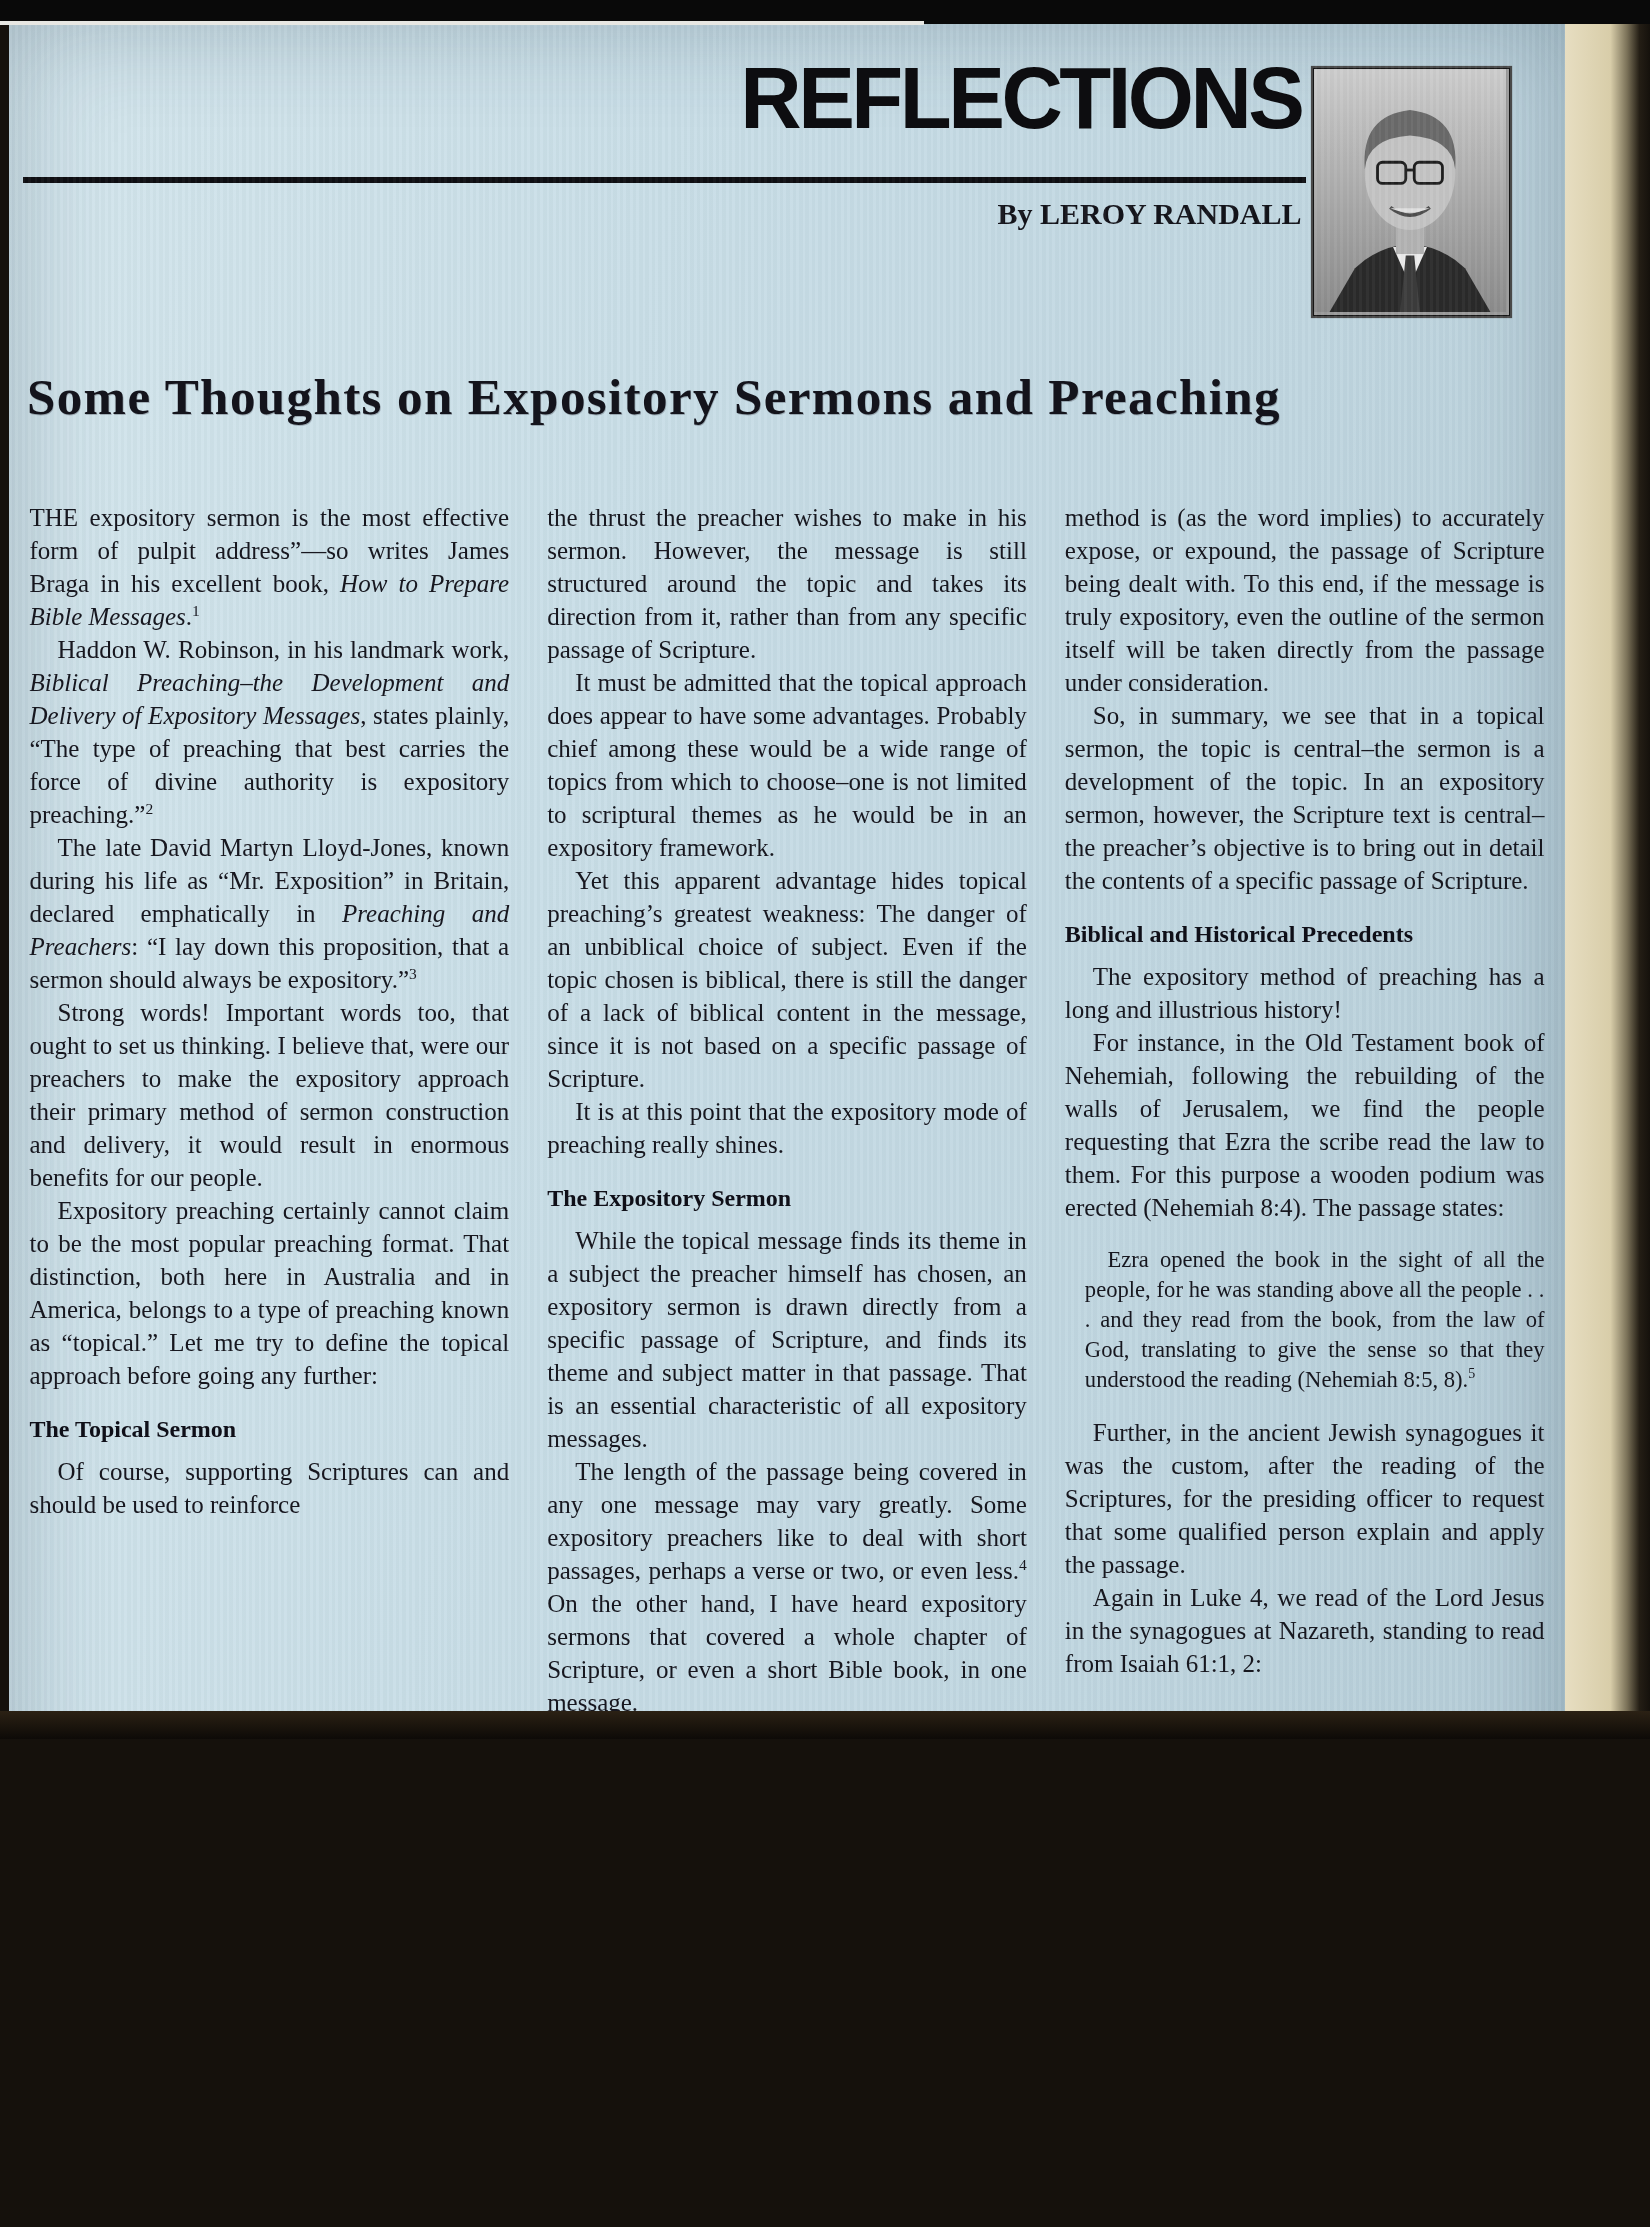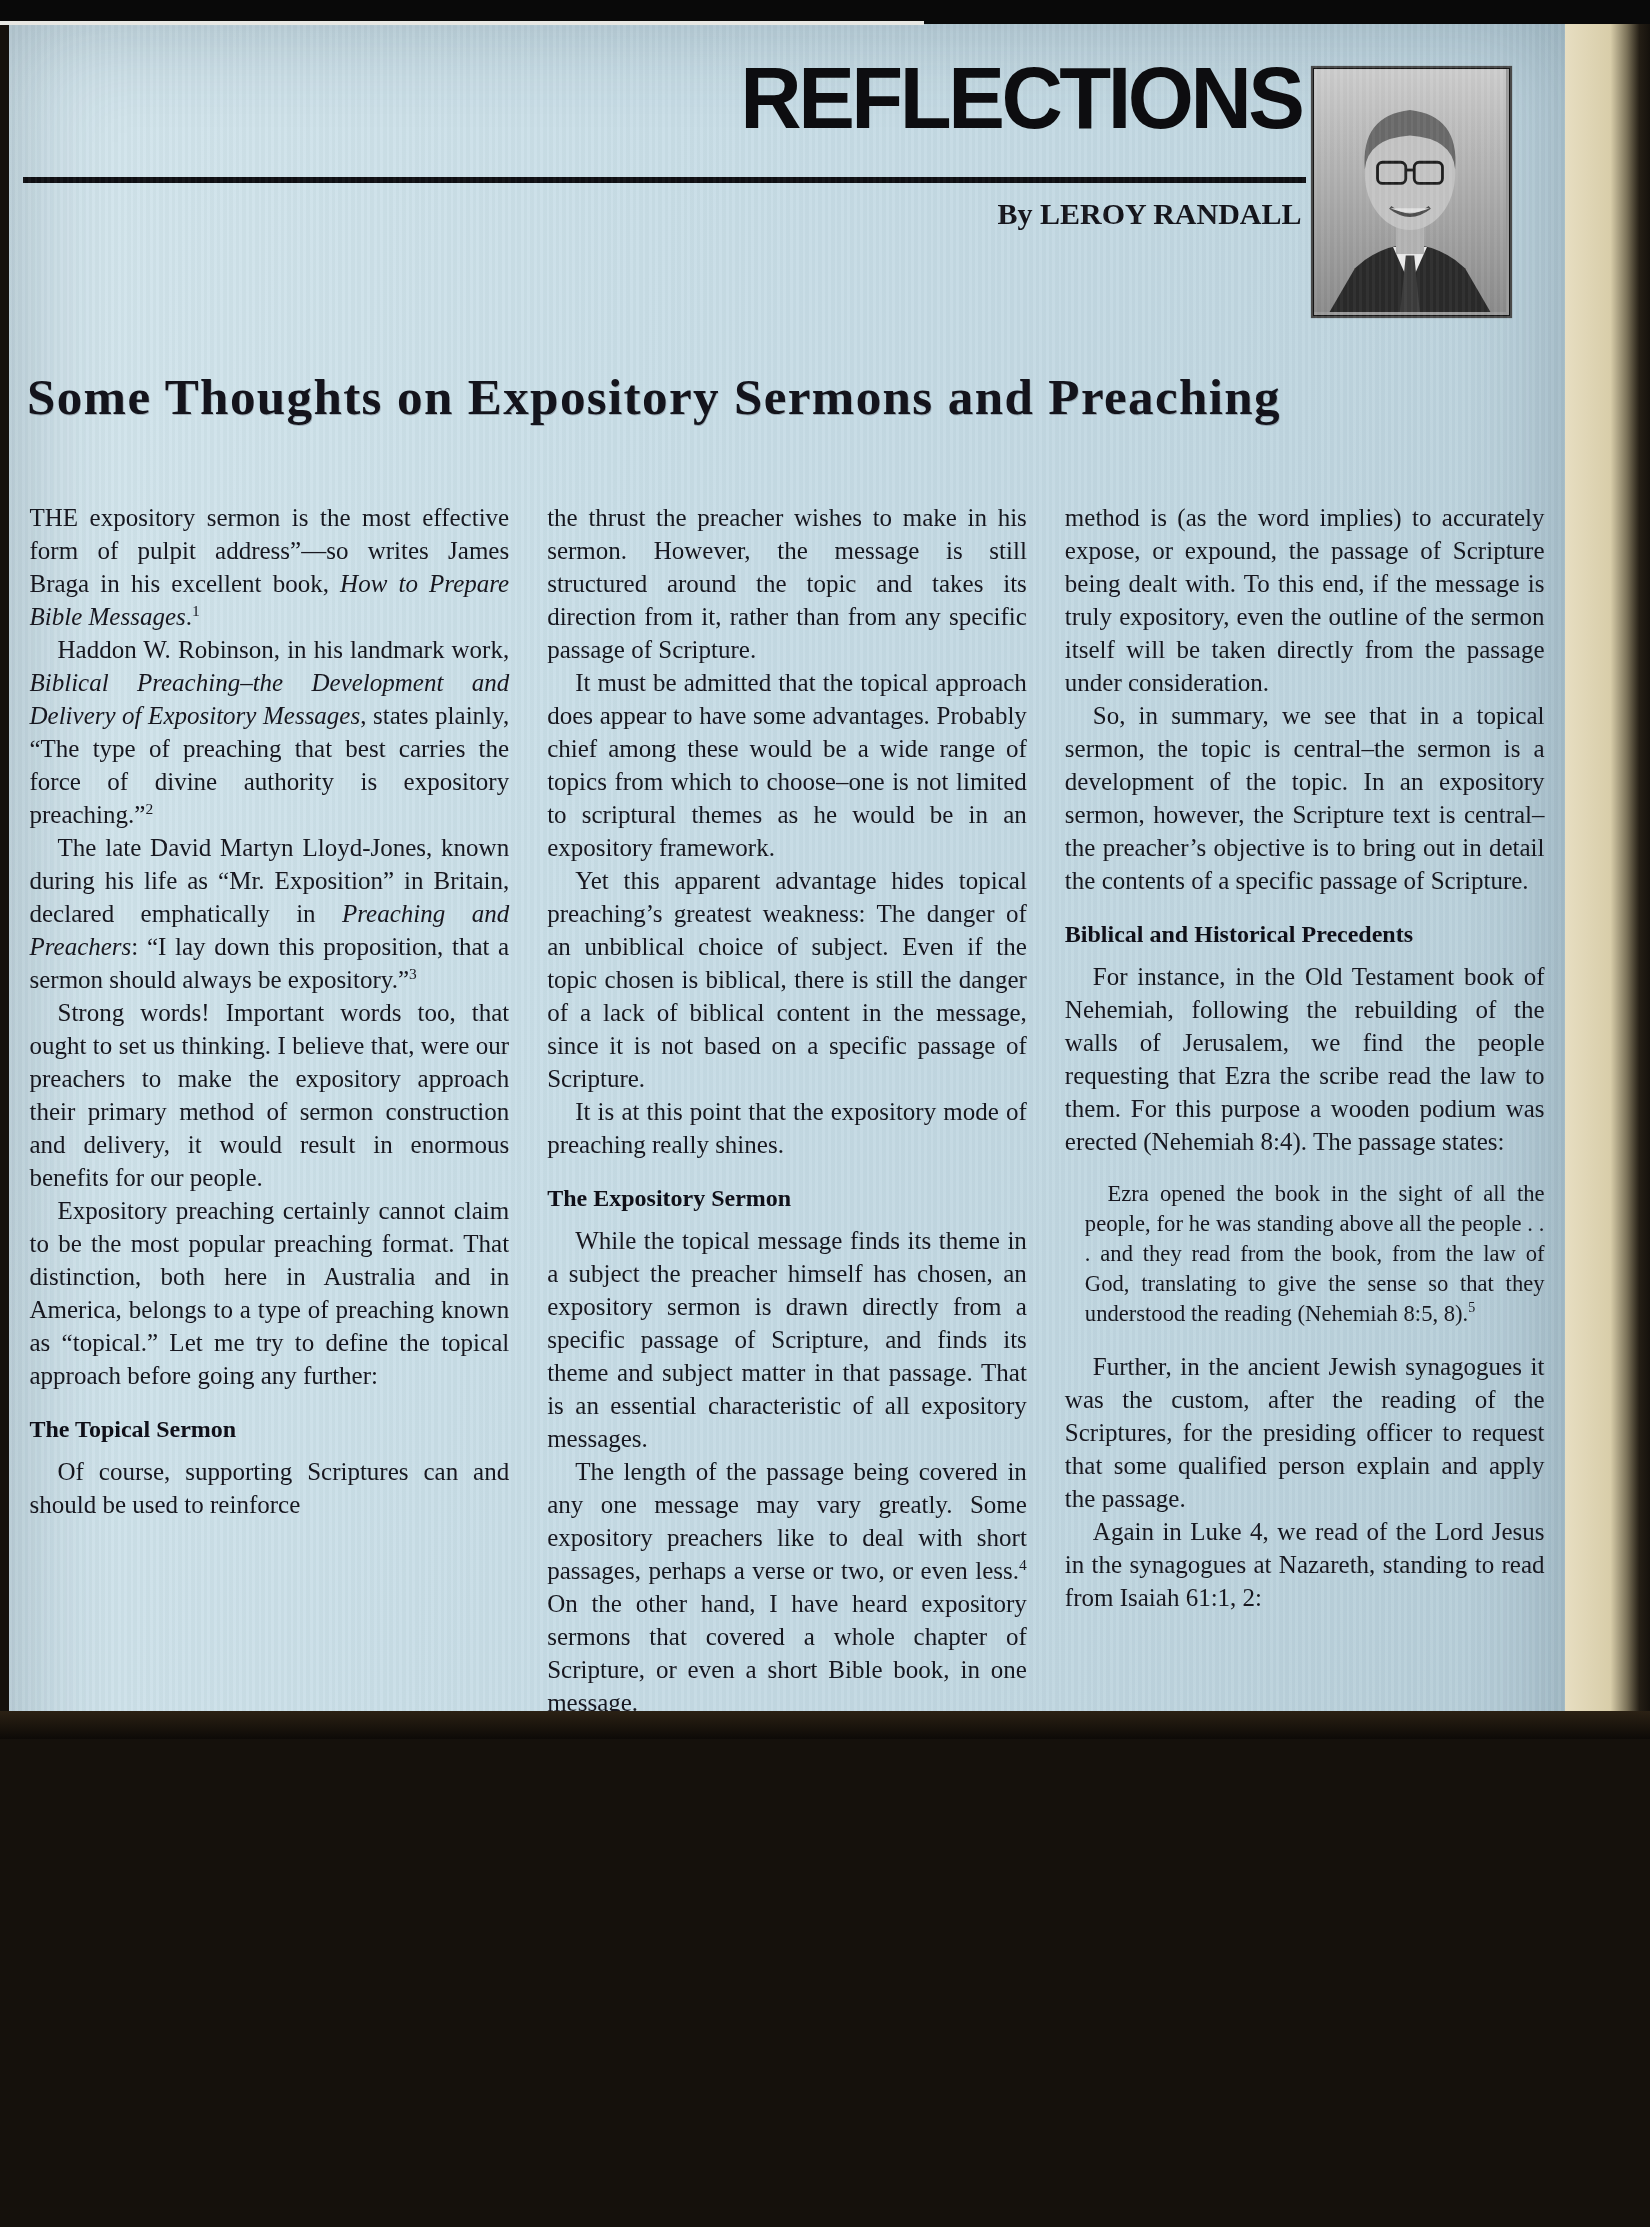--- a/index.html
+++ b/index.html
@@ -116,20 +116,21 @@
           <p class="para"><span>It is at this point that the expository mode of preaching really shines.</span></p>
           <h3 class="col-heading">The Expository Sermon</h3>
           <p class="para"><span>While the topical message finds its theme in a subject the preacher himself has chosen, an expository sermon is drawn directly from a specific passage of Scripture, and finds its theme and subject matter in that passage. That is an essential characteristic of all expository messages.</span></p>
           <p class="para"><span>The length of the passage being covered in any one message may vary greatly. Some expository preachers like to deal with short passages, perhaps a verse or two, or even less.</span><sup>4</sup><span> On the other hand, I have heard expository sermons that covered a whole chapter of Scripture, or even a short Bible book, in one message.</span></p>
           <p class="para"><span>Long passage or short, however, the whole purpose of the expository</span></p>
         </div>
       <div class="col">
           <p class="para no-indent"><span>method is (as the word implies) to accurately expose, or expound, the passage of Scripture being dealt with. To this end, if the message is truly expository, even the outline of the sermon itself will be taken directly from the passage under consideration.</span></p>
           <p class="para"><span>So, in summary, we see that in a topical sermon, the topic is central–the sermon is a development of the topic. In an expository sermon, however, the Scripture text is central–the preacher’s objective is to bring out in detail the contents of a specific passage of Scripture.</span></p>
           <h3 class="col-heading">Biblical and Historical Precedents</h3>
+          <p class="para"><span>The expository method of preaching has a long and illustrious history!</span></p>
           <p class="para"><span>For instance, in the Old Testament book of Nehemiah, following the rebuilding of the walls of Jerusalem, we find the people requesting that Ezra the scribe read the law to them. For this purpose a wooden podium was erected (Nehemiah 8:4). The passage states:</span></p>
           <p class="quote"><span>Ezra opened the book in the sight of all the people, for he was standing above all the people . . . and they read from the book, from the law of God, translating to give the sense so that they understood the reading (Nehemiah 8:5, 8).</span><sup>5</sup></p>
           <p class="para"><span>Further, in the ancient Jewish synagogues it was the custom, after the reading of the Scriptures, for the presiding officer to request that some qualified person explain and apply the passage.</span></p>
           <p class="para"><span>Again in Luke 4, we read of the Lord Jesus in the synagogues at Nazareth, standing to read from Isaiah 61:1, 2:</span></p>
         </div>
     </div>
 
     <div class="footer">
       <div class="footer-left">for November 29, 1992</div>
       <div class="footer-right">

